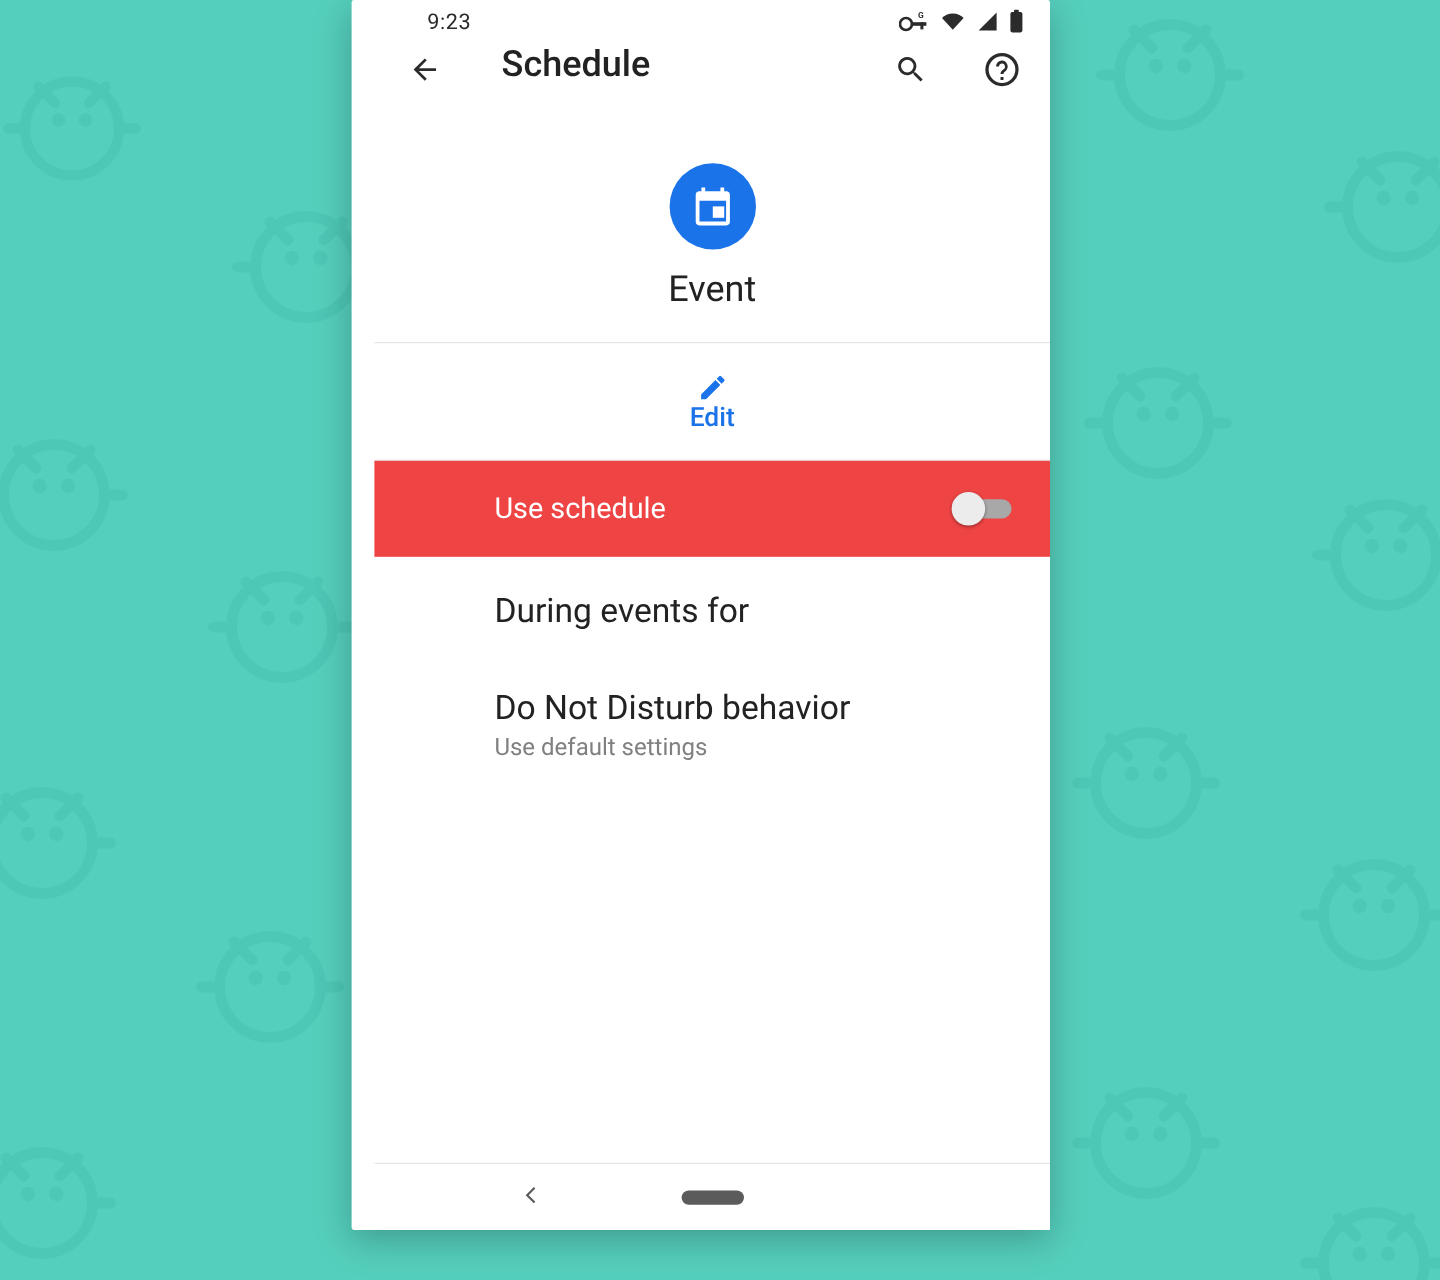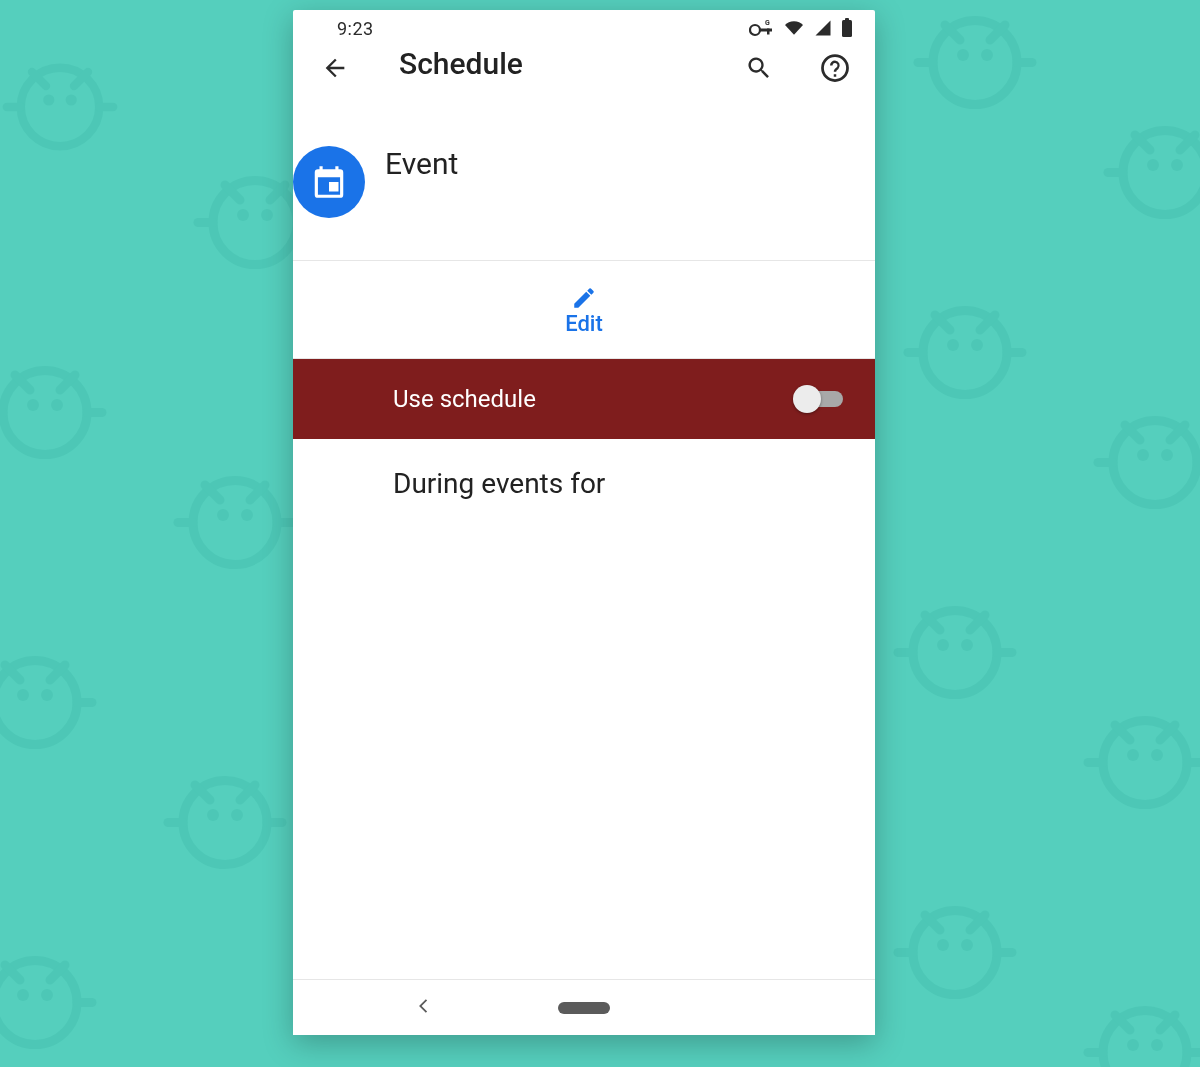--- a/index.html
+++ b/index.html
@@ -17,28 +17,29 @@
     position: absolute;
     inset: 0;
     background-color: #55cfbd;
     background-image:
       radial-gradient(circle at 10% 10%, rgba(0,0,0,0) 0, rgba(0,0,0,0) 100%);
   }
   .bg-pattern svg { position:absolute; opacity:.18; }
   .phone {
     position: absolute;
     left: 293px;
-    top: 10px;
+    top: 0;
     width: 582px;
     height: 1025px;
     background: #ffffff;
     box-shadow: 0 8px 30px rgba(0,0,0,.25);
     border-radius: 2px;
     display: flex;
     flex-direction: column;
+    padding-left: 19px;
   }
   
   .status-bar {
     height: 36px;
     display: flex;
     align-items: center;
     justify-content: space-between;
     padding: 0 22px 0 44px;
     color: #2b2b2b;
   }
@@ -64,23 +65,22 @@
     font-size: 30px;
     font-weight: 500;
     color:#222;
     flex: 1;
     margin-left: 10px;
   }
 
   
   .hero {
     padding: 30px 0 26px;
-    display:flex; 
+    display:flex; flex-direction:column; align-items:center;
     border-bottom: 1px solid #e6e6e6;
-    gap: 20px;
   }
   .hero-circle {
     width: 72px; height: 72px;
     border-radius: 50%;
     background: #1a73e8;
     display:flex; align-items:center; justify-content:center;
     margin-bottom: 16px;
   }
   .hero-label {
     font-size: 30px;
@@ -96,21 +96,21 @@
     flex:1;
     display:flex; flex-direction:column; align-items:center; justify-content:center;
     padding: 24px 0 22px;
     color:#1a73e8;
     font-size: 22px;
     font-weight: 500;
   }
 
   
   .schedule-row {
-    background:#7f1d1d;
+    background:#ef4444;
     color:#fff;
     height: 80px;
     display:flex; align-items:center; justify-content:space-between;
     padding: 0 32px 0 100px;
     font-size: 24px;
   }
   .switch {
     width: 50px; height: 28px;
     position: relative;
   }
@@ -412,20 +412,24 @@
     <span class="switch">
       <span class="track"></span>
       <span class="thumb"></span>
     </span>
   </div>
 
   <div class="settings">
     <div class="setting">
       <div class="title">During events for</div>
     </div>
+    <div class="setting">
+      <div class="title">Do Not Disturb behavior</div>
+      <div class="sub">Use default settings</div>
+    </div>
   </div>
 
   <div class="nav-bar">
     <div class="nav-back">
       <svg width="22" height="22" viewBox="0 0 24 24">
           <path fill="#5b5b5b" d="M15.4 6 14 4.6 6.6 12 14 19.4 15.4 18l-6-6z"></path>
         </svg>
     </div>
     <div class="nav-pill"></div>
   </div>

